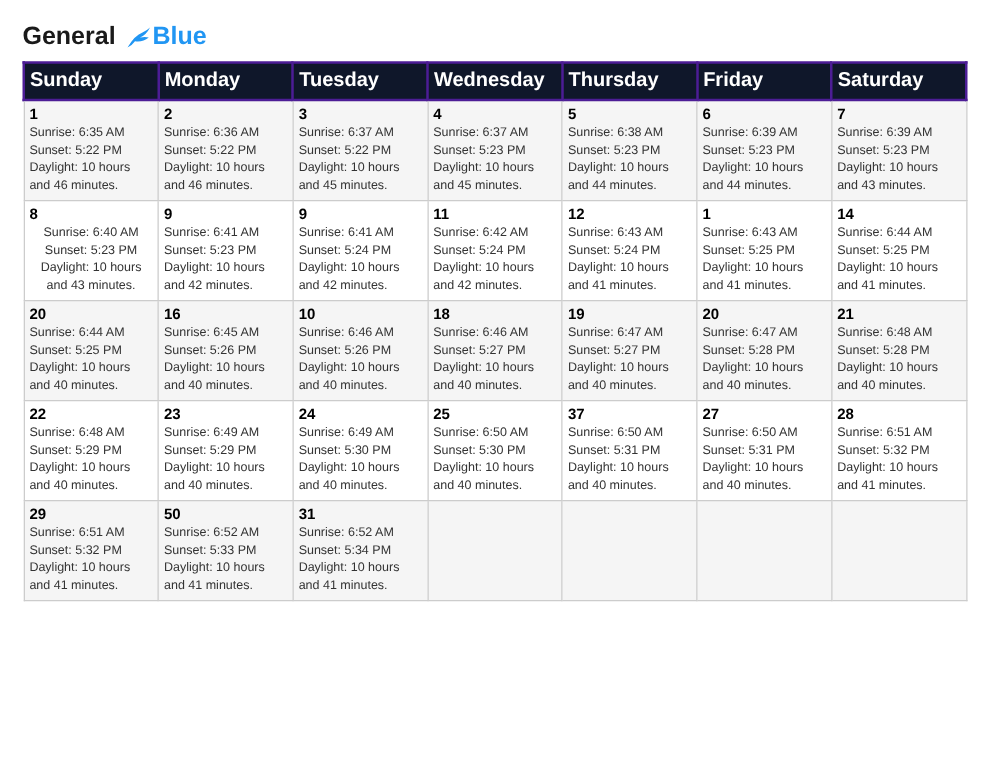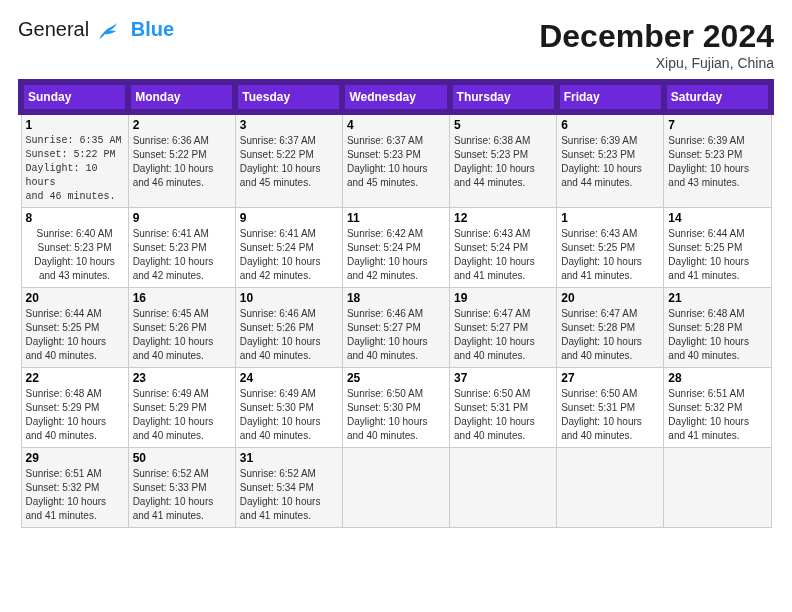--- a/index.html
+++ b/index.html
@@ -34,27 +34,27 @@
     .location {
       font-size: 14px;
       color: #444;
     }
     table {
       width: 100%;
       border-collapse: collapse;
       font-size: 10.5px;
     }
     thead tr th {
-      background-color: #6d28d9;
+      background-color: #0f172a;
       color: #fff;
       padding: 5px 4px;
       text-align: left;
-      font-size: 12px;
+      font-size: 16px;
       font-weight: bold;
-      border: 6px solid #4c1d95;
+      border: 2px solid #4c1d95;
     }
     tbody tr td {
       border: 1px solid #ccc;
       padding: 3px 4px;
       vertical-align: top;
       width: calc(100% / 7);
       height: 80px;
       background: #fff;
     }
     tbody tr:nth-child(odd) td {
@@ -80,53 +80,49 @@
     }
   </style>
 </head>
 <body>
 
 <div class="container">
   <div class="header-row">
     <div class="logo">
       <div>
         <div style="display:flex;align-items:center;">
-          <div style="font-size:20px;font-weight:normal;color:#333;line-height:1.15;">
+          <div style="font-size:20px;font-weight:bold;color:#333;line-height:1.15;">
             <span style="color:#1a1a1a;">General</span>
             <svg style="display:inline;vertical-align:middle;margin-left:2px;" width="22" height="20" viewBox="0 0 22 20">
               <path d="M2 18 Q8 8 14 6 Q18 4 20 2 Q17 8 12 10 Q16 9 19 10 Q14 14 8 13 Q6 16 2 18Z" fill="#2196f3"></path>
             </svg>
           </div>
-          <div style="font-size:20px;font-weight:bold;color:#2196f3;margin-left:12px;">Blue</div>
+          <div style="font-size:20px;font-weight:bold;color:#2196f3;margin-left:0;">Blue</div>
         </div>
       </div>
-    </div>
-    <div class="title-block">
-      <div class="month-title">December 2024</div>
-      <div class="location">Xipu, Fujian, China</div>
     </div>
   </div>
 
   <table>
     <thead>
       <tr>
         <th>Sunday</th>
         <th>Monday</th>
         <th>Tuesday</th>
         <th>Wednesday</th>
         <th>Thursday</th>
         <th>Friday</th>
         <th>Saturday</th>
       </tr>
     </thead>
     <tbody id="calendar-body">
     <tr>
           <td>
             <span class="day-num">1</span>
-            <div class="day-info" style="white-space: pre-line; font-family: Liberation Mono, monospace;">Sunrise: 6:35 AM
+            <div class="day-info" style="white-space: pre-line;">Sunrise: 6:35 AM
 Sunset: 5:22 PM
 Daylight: 10 hours
 and 46 minutes.</div>
           </td>
           <td>
             <span class="day-num">2</span>
             <div class="day-info" style="white-space: pre-line;">Sunrise: 6:36 AM
 Sunset: 5:22 PM
 Daylight: 10 hours
 and 46 minutes.</div>

